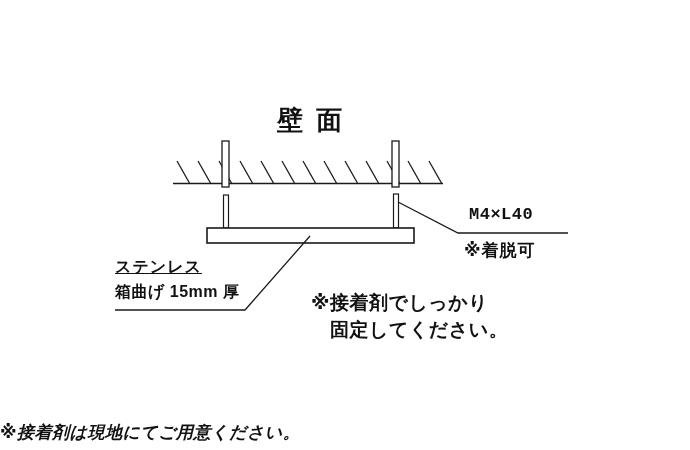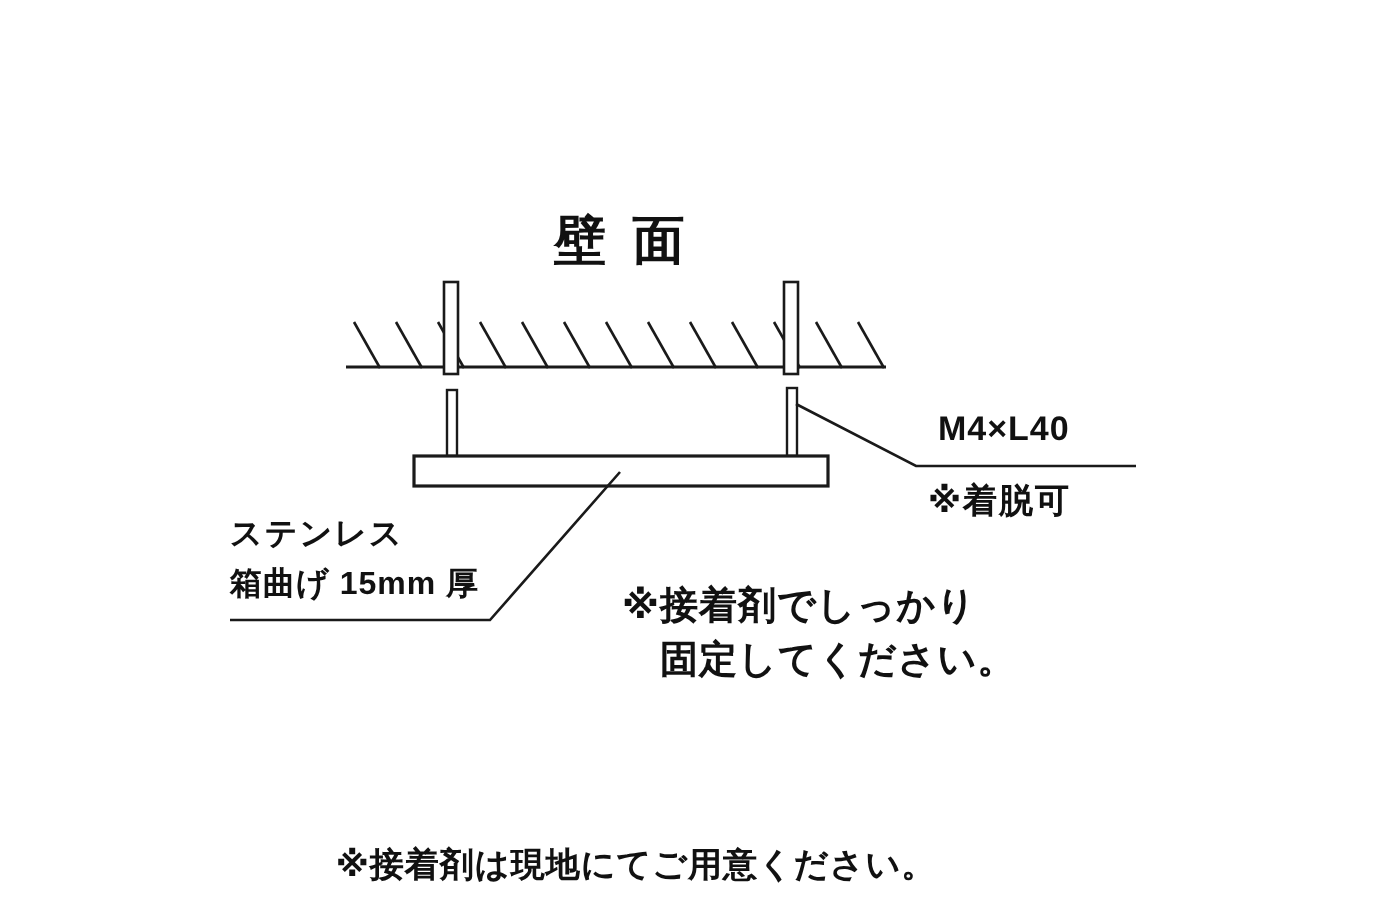--- a/index.html
+++ b/index.html
@@ -12,29 +12,29 @@
     font-family: "Liberation Sans", "DejaVu Sans", sans-serif;
     color: #111111;
   }
   .stage svg { position: absolute; left: 0; top: 0; }
   .txt { position: absolute; white-space: nowrap; font-weight: 700; color: #111111; }
   .title {
     left: 277px; top: 103px;
     font-size: 26px; letter-spacing: 3px;
   }
   .bolt-name { left: 471px; top: 181px; font-size: 16px; letter-spacing: 1px; }
-  .bolt-spec { left: 469px; top: 205px; font-size: 17px; letter-spacing: 0.5px; }
+  .bolt-spec { left: 469px; top: 205px; font-size: 17px; letter-spacing: 0.5px; font-family: Liberation Mono, monospace; }
   .bolt-note { left: 464px; top: 239px; font-size: 17px; letter-spacing: 1px; }
-  .plate-material { left: 115px; top: 257px; font-size: 16px; letter-spacing: 1px; }
+  .plate-material { left: 115px; top: 257px; font-size: 16px; letter-spacing: 1px; text-decoration: underline; }
   .plate-spec { left: 115px; top: 282px; font-size: 16px; letter-spacing: 0.5px; text-align: right; }
   .adhesive-1 { left: 311px; top: 290px; font-size: 19px; letter-spacing: 0.5px; }
   .adhesive-2 { left: 330px; top: 317px; font-size: 19px; letter-spacing: 0.5px; }
   .footer-note {
     left: 0; top: 421px; width: 636px;
-    text-align: center; font-size: 17px; letter-spacing: 0.5px;
+    font-size: 17px; letter-spacing: 0.5px; font-style: italic;
   }
 </style>
 </head>
 <body>
 
 <div class="stage">
 
   <svg width="690" height="450" viewBox="0 0 690 450">
 
     <g stroke="#1a1a1a" stroke-width="1.3">

